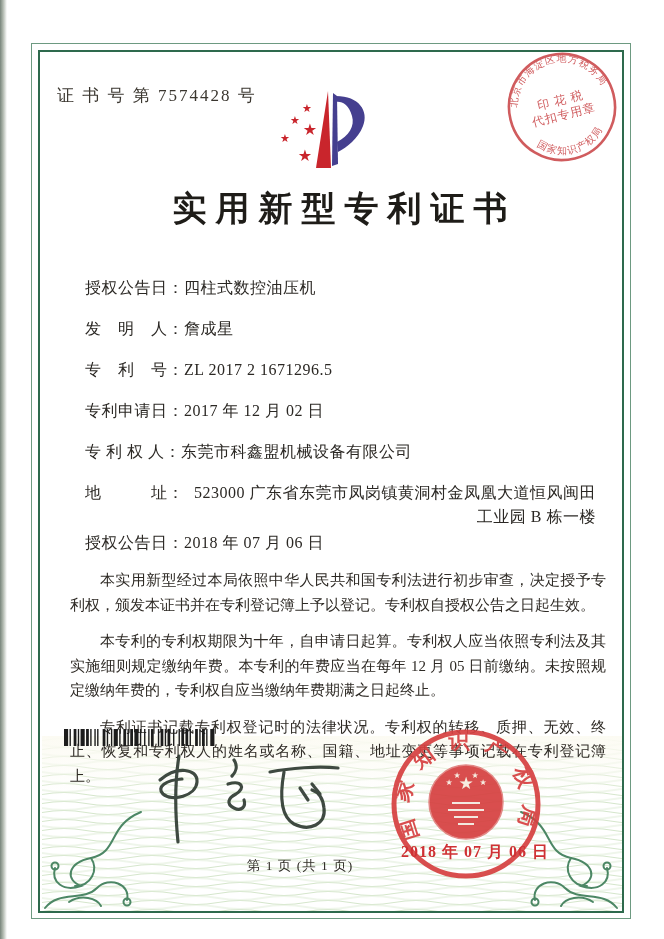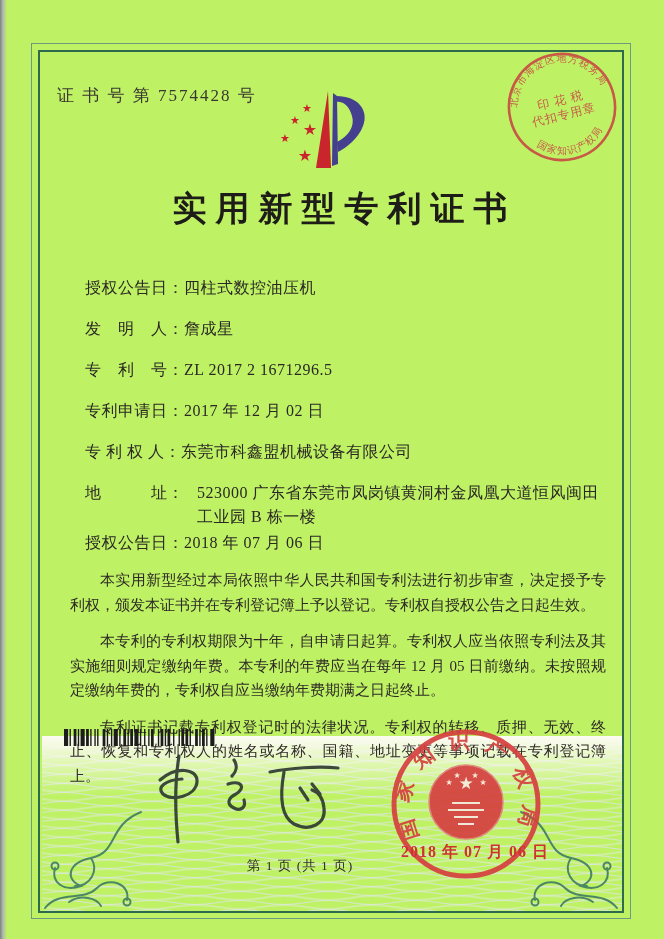--- a/index.html
+++ b/index.html
@@ -1,38 +1,38 @@
 <!DOCTYPE html>
 <html><head>
 <meta charset="utf-8">
 <style>
   html,body{margin:0;padding:0;background:#e8e8e4;}
-  .page{position:relative;width:664px;height:939px;background:#bef264;overflow:hidden;
+  .page{position:relative;width:664px;height:939px;background:#ffffff;overflow:hidden;
         font-family:"Liberation Serif","DejaVu Serif",serif;color:#2b2824;}
   .photo-left-edge{position:absolute;left:0;top:0;width:7px;height:100%;
         background:linear-gradient(90deg,#78857b 0%,#b2bab0 45%,rgba(252,251,243,0) 100%);z-index:9;}
   
   .frame-outer{position:absolute;left:31px;top:43px;right:33px;bottom:20px;
         border:1px solid #6d9a81;}
   .frame-inner{position:absolute;left:38px;top:50px;right:40px;bottom:26px;
         border:2.5px solid #2e6a4d;}
   
   .guilloche{position:absolute;left:42px;top:736px;width:580px;height:175px;z-index:1;}
   .guilloche-fade{position:absolute;left:42px;top:736px;width:580px;height:60px;z-index:2;
         background:linear-gradient(#fcfbf3 0%,rgba(252,251,243,0) 100%);}
   .cert-no{position:absolute;left:57px;top:84px;font-size:17px;letter-spacing:2px;color:#3a362f;z-index:3;}
   .logo{position:absolute;left:258px;top:56px;z-index:3;}
   .tax-seal{position:absolute;left:503px;top:48px;width:118px;height:118px;z-index:4;
         transform:rotate(-14deg);opacity:.85;}
   .title{position:absolute;left:16px;right:0;top:186px;text-align:center;font-size:34px;
         letter-spacing:9px;padding-left:9px;color:#1e1c18;font-weight:600;z-index:3;}
   .row{position:absolute;left:85px;right:44px;font-size:16px;color:#2b2824;z-index:3;line-height:24px;}
   .row .lbl{letter-spacing:.5px;}
-  .row .val{letter-spacing:.5px;}
-  .row-addr .val{display:inline-block;vertical-align:top;width:412px;margin-left:13px;}
+  .row .val{letter-spacing:.5px;text-align:right;}
+  .row-addr .val{display:inline-block;vertical-align:top;width:412px;}
   .row-grant .grp2{position:absolute;left:237px;top:0;}
   .paras{position:absolute;left:58px;right:46px;top:556px;z-index:3;}
   .paras p{margin:12px;font-size:15px;line-height:24.5px;text-indent:2em;text-align:justify;color:#2e2a25;}
   .barcode{position:absolute;left:64px;top:729px;z-index:3;}
   .signer{position:absolute;left:84px;top:784px;font-size:17px;z-index:3;color:#24221f;}
   .signer .name{display:block;margin-top:14px;}
   .signature{position:absolute;left:142px;top:750px;z-index:4;}
   .office-seal{position:absolute;left:388px;top:726px;width:156px;height:156px;z-index:4;opacity:.92;}
   .seal-date{position:absolute;left:401px;top:842px;font-size:16px;color:#cf3134;
         letter-spacing:1px;z-index:5;font-weight:600;}

